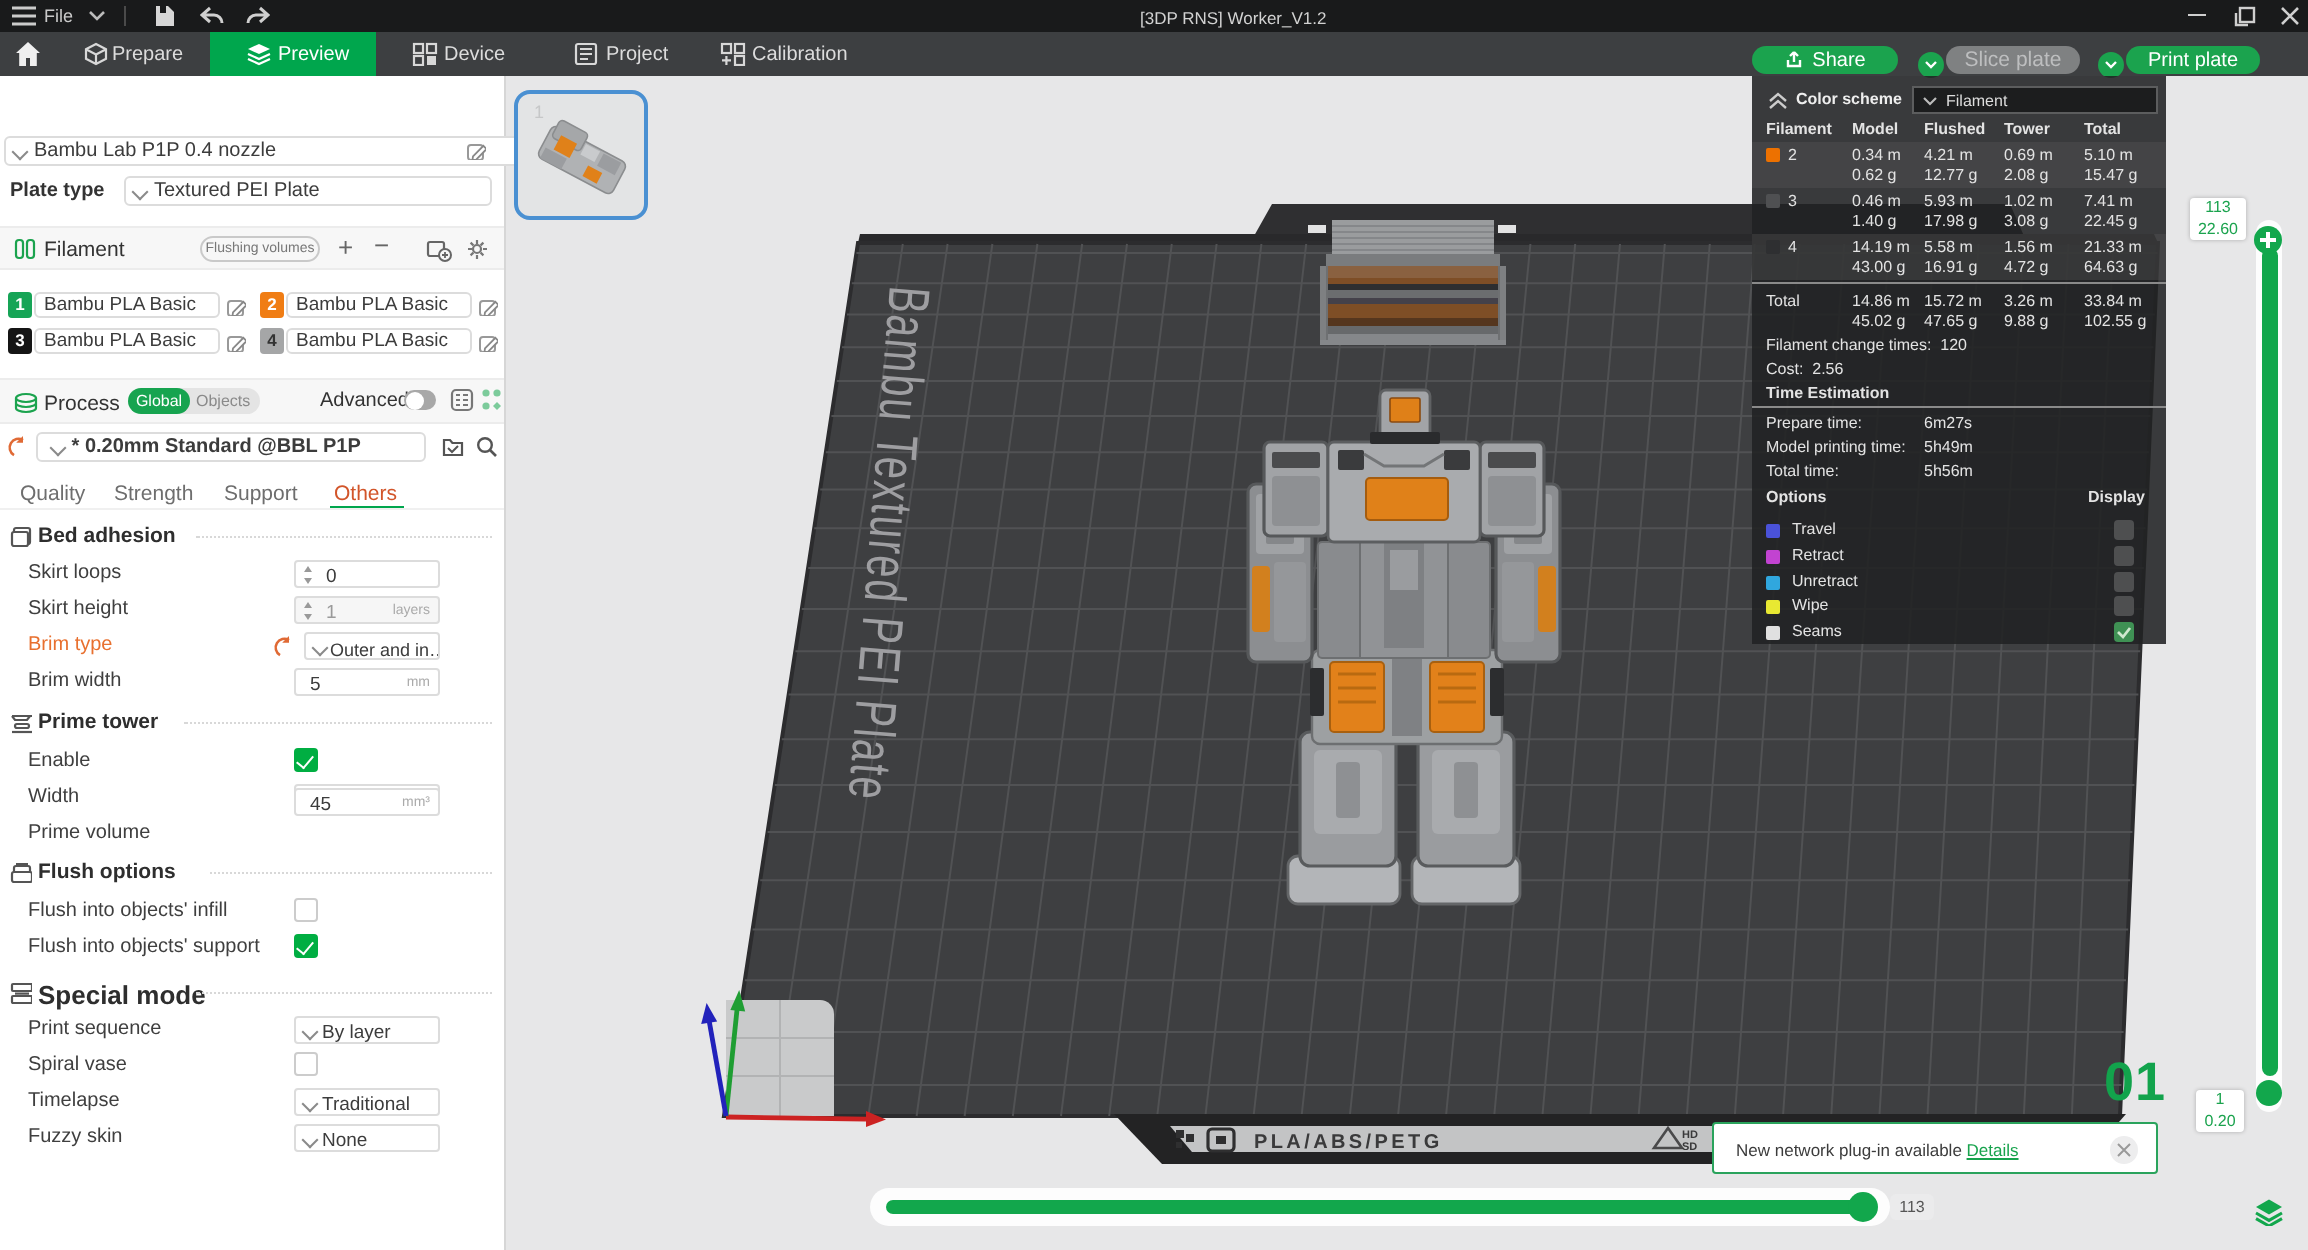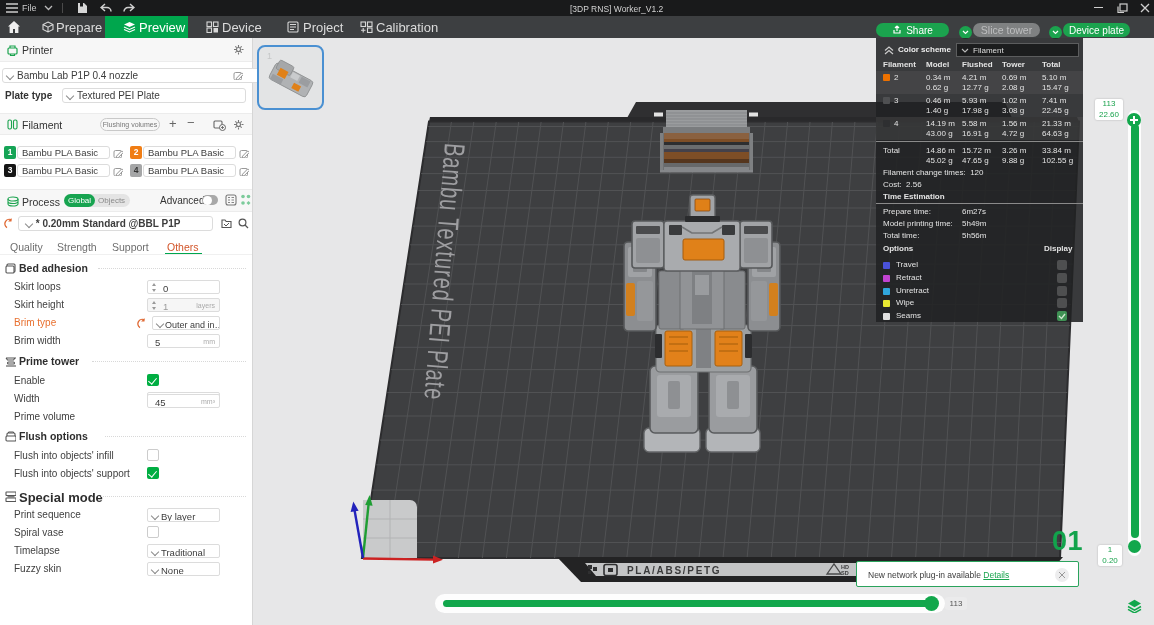--- a/index.html
+++ b/index.html
@@ -1,20 +1,20 @@
 <!DOCTYPE html>
 <html><head><meta charset="utf-8">
 <style>
 *{margin:0;padding:0;box-sizing:border-box;}
 html,body{width:1154px;height:625px;overflow:hidden;font-family:"Liberation Sans",sans-serif;}
 body{position:relative;background:#e7e7e8;}
 .abs{position:absolute;}
 .titlebar{left:0;top:0;width:1154px;height:16px;background:#191a1b;color:#c9c9c9;}
 .navbar{left:0;top:16px;width:1154px;height:22px;background:#3d3f41;}
-.tab{position:absolute;top:0;height:22px;display:flex;align-items:center;color:#dcdcdc;font-size:13px;}
+.tab{position:absolute;top:0;height:22px;display:flex;align-items:center;color:#dcdcdc;font-size:10px;}
 .greenbtn{position:absolute;background:#1ba34e;border-radius:8px;color:#fff;font-size:10px;display:flex;align-items:center;justify-content:center;}
 .lp{left:0;top:38px;width:253px;height:587px;background:#fff;border-right:1px solid #d6d6d6;}
 .sechead{position:absolute;left:0;width:252px;height:22px;background:#f7f7f7;border-bottom:1px solid #ececec;border-top:1px solid #ececec;}
 .sectitle{position:absolute;left:22px;top:4px;font-size:10.5px;color:#3a3a3a;font-weight:bold;}
 .combo{position:absolute;background:#fff;border:1px solid #dcdcdc;border-radius:3px;font-size:10px;color:#3c3c3c;display:flex;align-items:center;}
 .chev{display:inline-block;width:7px;height:7px;position:relative;margin:0 3px 0 4px;}
 .chev:before{content:"";position:absolute;left:0;top:1px;width:5px;height:5px;border-left:1.2px solid #8a8a8a;border-bottom:1.2px solid #8a8a8a;transform:rotate(-45deg);}
 .lbl{position:absolute;font-size:10px;color:#3f3f3f;}
 .ctl{position:absolute;left:147px;width:73px;height:14px;border:1px solid #dcdcdc;border-radius:2px;background:#fff;font-size:9.5px;color:#3c3c3c;white-space:nowrap;overflow:hidden;}
 .unit{position:absolute;right:4px;top:3px;font-size:7px;color:#aaa;}
@@ -100,40 +100,29 @@
  <div class="greenbtn" style="left:876px;top:7px;width:73px;height:14px;">
    <svg width="10" height="10" style="margin-right:4px">
         <path d="M5 1v5M5 1l-2 2M5 1l2 2" stroke="#fff" stroke-width="1.2" fill="none"></path>
         <path d="M2 5v3h6V5" stroke="#fff" stroke-width="1.2" fill="none"></path>
       </svg>Share</div>
  <div class="greenbtn" style="left:959px;top:10px;width:13px;height:13px;border-radius:7px;">
       <svg width="7" height="5">
         <path d="M1 1l2.5 2.5L6 1" stroke="#fff" stroke-width="1.2" fill="none"></path>
       </svg>
     </div>
- <div class="abs" style="left:973px;top:7px;width:67px;height:14px;background:#7f8182;border-radius:8px;color:#bdbebf;font-size:10.5px;text-align:center;line-height:14px;">Slice tower</div>
+ <div class="abs" style="left:973px;top:7px;width:67px;height:14px;background:#7f8182;border-radius:8px;color:#bdbebf;font-size:10.5px;text-align:center;line-height:14px;">Slice plate</div>
  <div class="greenbtn" style="left:1049px;top:10px;width:13px;height:13px;border-radius:7px;">
       <svg width="7" height="5">
         <path d="M1 1l2.5 2.5L6 1" stroke="#fff" stroke-width="1.2" fill="none"></path>
       </svg>
     </div>
- <div class="greenbtn" style="left:1063px;top:7px;width:67px;height:14px;">Device plate</div>
+ <div class="greenbtn" style="left:1063px;top:7px;width:67px;height:14px;">Print plate</div>
 </div>
 <div class="abs lp">
-    <div class="sechead" style="top:0;height:24px;border-top:none;">
-      <svg class="abs" style="left:7px;top:7px" width="11" height="11">
-        <rect x="1" y="3" width="9" height="6" rx="1" stroke="#1ba34e" fill="none" stroke-width="1.2"></rect>
-        <path d="M3 3V1h5v2M3.5 9v1.5h4V9" stroke="#1ba34e" fill="none" stroke-width="1.2"></path>
-      </svg>
-      <div class="sectitle" style="top:6px;font-weight:normal;color:#333;">Printer</div>
-      <svg class="abs" style="left:233px;top:6px" width="11" height="11">
-        <circle cx="5.5" cy="5.5" r="2" stroke="#777" fill="none" stroke-width="1.1"></circle>
-        <path d="M5.5 1v2M5.5 8.5v2M1 5.5h2M8.5 5.5h2M2.3 2.3l1.4 1.4M7.3 7.3l1.4 1.4M2.3 8.7l1.4-1.4M7.3 3.7l1.4-1.4" stroke="#777" stroke-width="1.1"></path>
-      </svg>
-    </div>
     <div class="combo" style="left:2px;top:30px;width:264px;height:15px;"><span class="chev"></span>Bambu Lab P1P 0.4 nozzle</div>
     <svg class="abs pencil" style="left:233px;top:32px" width="11" height="11">
       <rect x="1" y="2.5" width="7.5" height="7.5" rx="1.5" stroke="#999" fill="none" stroke-width="1"></rect>
       <path d="M3.5 8.2l5.2-5.3 1.6 1.6-5.2 5.3-1.9.3z" fill="#fff" stroke="#888" stroke-width="0.9"></path>
     </svg>
     <div class="lbl" style="left:5px;top:52px;font-weight:bold;color:#333;">Plate type</div>
     <div class="combo" style="left:62px;top:50px;width:184px;height:15px;"><span class="chev"></span>Textured PEI Plate</div>
     <div class="sechead" style="top:75px;">
       <svg class="abs" style="left:7px;top:5px" width="11" height="11">
         <rect x="1" y="1" width="3.5" height="9" rx="1.5" stroke="#1ba34e" fill="none" stroke-width="1.1"></rect>

